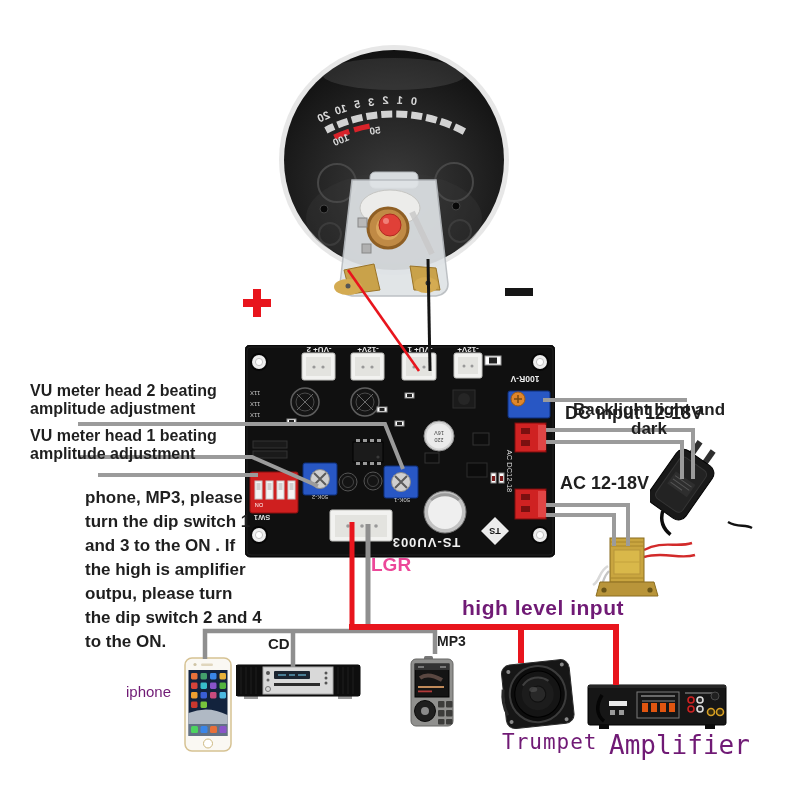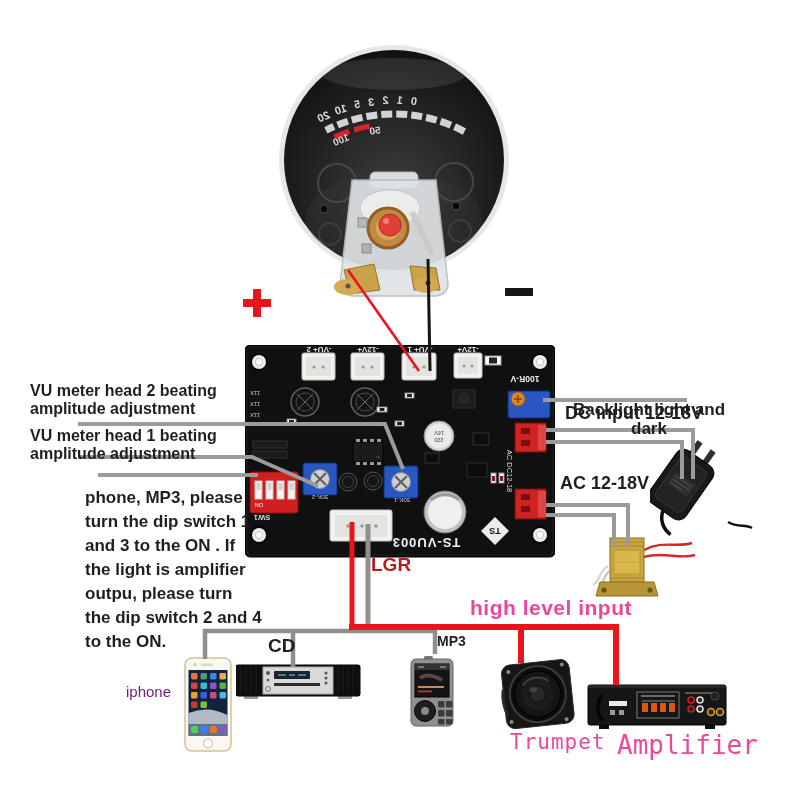--- a/index.html
+++ b/index.html
@@ -2,21 +2,21 @@
 <html><head>
 <meta charset="utf-8">
 <style>
   html,body{margin:0;padding:0;background:#fff;}
   #stage{position:relative;width:800px;height:800px;background:#ffffff;overflow:hidden;
          font-family:"Liberation Sans",sans-serif;}
   .abs{position:absolute;}
   .callout{color:#1f1f1f;font-weight:700;}
   .callout.right{}
   .callout.center{text-align:center;}
-  .redlabel{color:#ec4899;margin-left:8px;}
+  .redlabel{color:#701a75;}
   .mono{font-family:"DejaVu Sans Mono",monospace;}
   svg{display:block;}
   .noevents{pointer-events:none;}
 </style>
 </head>
 <body>
 
 <div id="stage">
 
   <svg class="abs" style="left:262px;top:22px;" width="268" height="288" viewBox="0 0 268 288">
@@ -465,29 +465,29 @@
   </div>
 
   <div class="abs callout" style="left:565px;top:403px;font-size:18px;">DC input 12-18V</div>
 
   <div class="abs callout" style="left:560px;top:473px;font-size:18px;">AC 12-18V</div>
 
   <div class="abs callout" style="left:85px;top:486px;width:195px;font-size:17px;line-height:24px;">
     <div>phone, MP3, please</div>
     <div>turn the dip switch 1</div>
     <div>and 3 to the ON . If</div>
-    <div>the light is amplifier</div>
+    <div>the high is amplifier</div>
     <div>outpu, please turn</div>
     <div>the dip switch 2 and 4</div>
     <div>to the ON.</div>
   </div>
 
-  <div class="abs callout" style="left:371px;top:554px;font-size:19px;color:#b91c1c;">LGR</div>
+  <div class="abs callout" style="left:371px;top:554px;font-size:19px;color:#ec4899;">LGR</div>
 
   <div class="abs redlabel" style="left:462px;top:596px;font-size:21px;font-weight:700;letter-spacing:0.5px;">high level input</div>
 
   <div class="abs" style="left:126px;top:683px;font-size:15px;color:#701a75;">iphone</div>
-  <div class="abs callout" style="left:268px;top:635px;font-size:19px;">CD</div>
+  <div class="abs callout" style="left:268px;top:635px;font-size:15px;">CD</div>
   <div class="abs callout" style="left:437px;top:633px;font-size:14px;">MP3</div>
   <div class="abs redlabel mono" style="left:502px;top:730px;font-size:21px;letter-spacing:1px;">Trumpet</div>
   <div class="abs redlabel mono" style="left:609px;top:730px;font-size:26px;">Amplifier</div>
 
 </div>
 
 </body></html>

